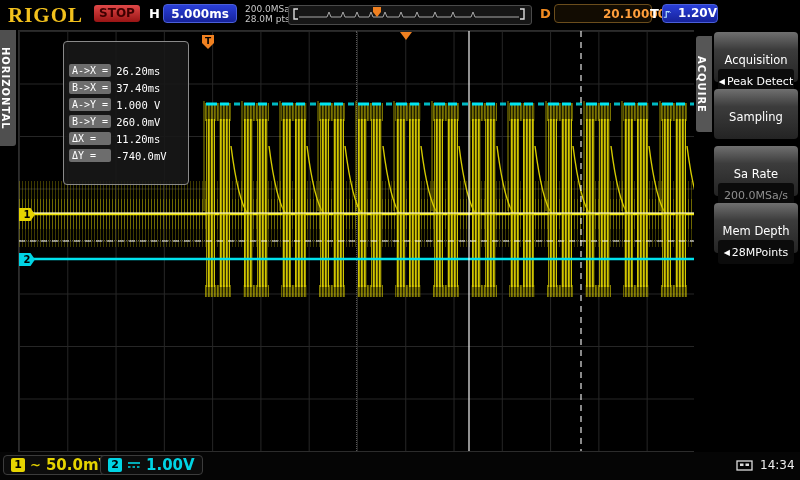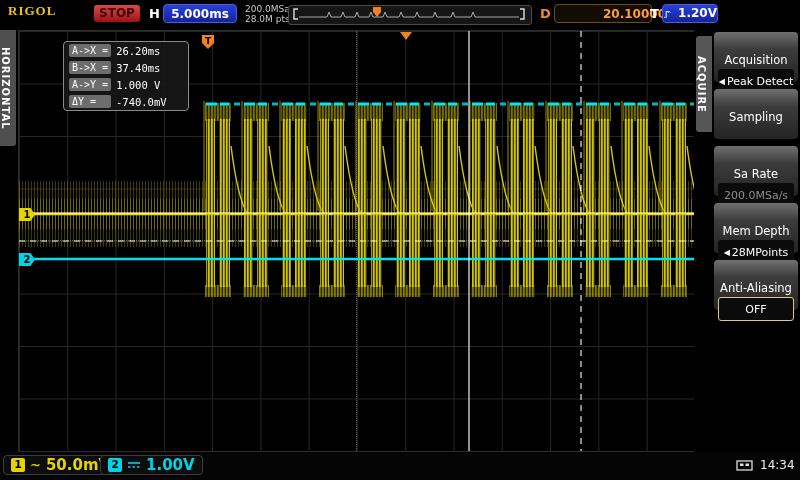--- a/index.html
+++ b/index.html
@@ -2,21 +2,21 @@
 <html><head>
 <meta charset="utf-8">
 <style>
   html,body{margin:0;padding:0;background:#000;width:800px;height:480px;overflow:hidden;
     font-family:"DejaVu Sans",sans-serif;}
   .screen{position:relative;width:800px;height:480px;background:#000;}
 
   
   .topbar{position:absolute;left:0;top:0;width:800px;height:28px;background:#000;}
   .logo{position:absolute;left:8px;top:3px;font-family:"Liberation Serif",serif;font-weight:bold;
-    font-size:13px;color:#f2c11d;letter-spacing:1px;}
+    font-size:21px;color:#f2c11d;letter-spacing:1px;}
   .stop{position:absolute;left:94px;top:5px;width:46px;height:17px;border-radius:3px;
     background:linear-gradient(#e04848,#991414);color:#3d0000;font-weight:bold;font-size:12px;
     text-align:center;line-height:17px;}
   .lbl{position:absolute;top:6px;color:#fff;font-weight:bold;font-size:13px;}
   .chip{position:absolute;top:4px;height:19px;border-radius:4px;font-size:12px;font-weight:bold;
     text-align:center;line-height:19px;box-sizing:border-box;}
   .chip.blue{left:163px;width:74px;background:linear-gradient(#2a3fd8,#16229a);
     border:1px solid #4a5fd8;color:#fff;}
   .rates{position:absolute;left:245px;top:4px;font-size:9px;color:#c8c8c8;line-height:10px;}
   .preview{position:absolute;left:288px;top:5px;width:242px;height:18px;background:#161616;
@@ -49,21 +49,21 @@
   #wave-svg{position:absolute;left:0;top:0;width:676px;height:420px;}
 
   .chtag{position:absolute;left:0;width:16px;height:13px;font-size:10px;font-weight:bold;color:#000;
     text-align:center;line-height:13px;z-index:6;
     clip-path:polygon(0 0,72% 0,100% 50%,72% 100%,0 100%);}
   .chtag.c1{top:177px;background:#e6d400;}
   .chtag.c2{top:222px;background:#00d4e4;}
 
   
   .cursorbox{position:absolute;left:44px;top:10px;width:126px;background:rgba(24,24,24,.88);
-    border:1px solid #8a8a8a;border-radius:4px;padding:0 5px;z-index:5;box-sizing:border-box;}
+    border:1px solid #8a8a8a;border-radius:4px;padding:20px 5px;z-index:5;box-sizing:border-box;}
   .crow{display:flex;align-items:center;gap:5px;height:17px;
     font-family:"DejaVu Sans Mono",monospace;}
   .clbl{background:#6d6d6d;color:#fff;font-size:10px;padding:0 3px;border-radius:2px;
     line-height:13px;min-width:42px;box-sizing:border-box;}
   .cval{color:#fff;font-size:10.5px;white-space:nowrap;}
 
   
   .panel{position:absolute;left:694px;top:28px;width:106px;height:424px;background:#000;}
   .menu{position:absolute;left:714px;top:32px;width:84px;}
   .mitem{height:50px;margin-bottom:7px;border-radius:4px;padding:20px 4px;box-sizing:border-box;
@@ -280,20 +280,28 @@
           </div>
           <div class="crow">
             <span class="clbl">B-&gt;X =</span>
             <span class="cval">37.40ms</span>
           </div>
           <div class="crow">
             <span class="clbl">A-&gt;Y =</span>
             <span class="cval">1.000 V</span>
           </div>
           <div class="crow">
+            <span class="clbl">B-&gt;Y =</span>
+            <span class="cval">260.0mV</span>
+          </div>
+          <div class="crow">
+            <span class="clbl">ΔX =</span>
+            <span class="cval">11.20ms</span>
+          </div>
+          <div class="crow">
             <span class="clbl">ΔY =</span>
             <span class="cval">-740.0mV</span>
           </div>
         </div>
     </div>
   </div>
 
   <div class="panel"></div>
   <div class="acq-tab">ACQUIRE</div>
   <div class="menu" id="menu-items">
@@ -313,26 +321,20 @@
           <span>200.0MSa/s</span>
         </div>
       </div>
       <div class="mitem">
         <div class="mtitle">Mem Depth</div>
         <div class="mval">
           <span class="arr">◀</span>
           <span>28MPoints</span>
         </div>
       </div>
-      <div class="mitem">
-        <div class="mtitle">Anti-Aliasing</div>
-        <div class="mval boxed">
-          <span>OFF</span>
-        </div>
-      </div>
     </div>
 
   <div class="bottombar">
     <div class="chchip c1">
       <span class="chnum c1">1</span>
       <span class="coup1">~</span>
       <span class="cscale c1">50.0mV</span>
     </div>
     <div class="chchip c2">
       <span class="chnum c2">2</span>

